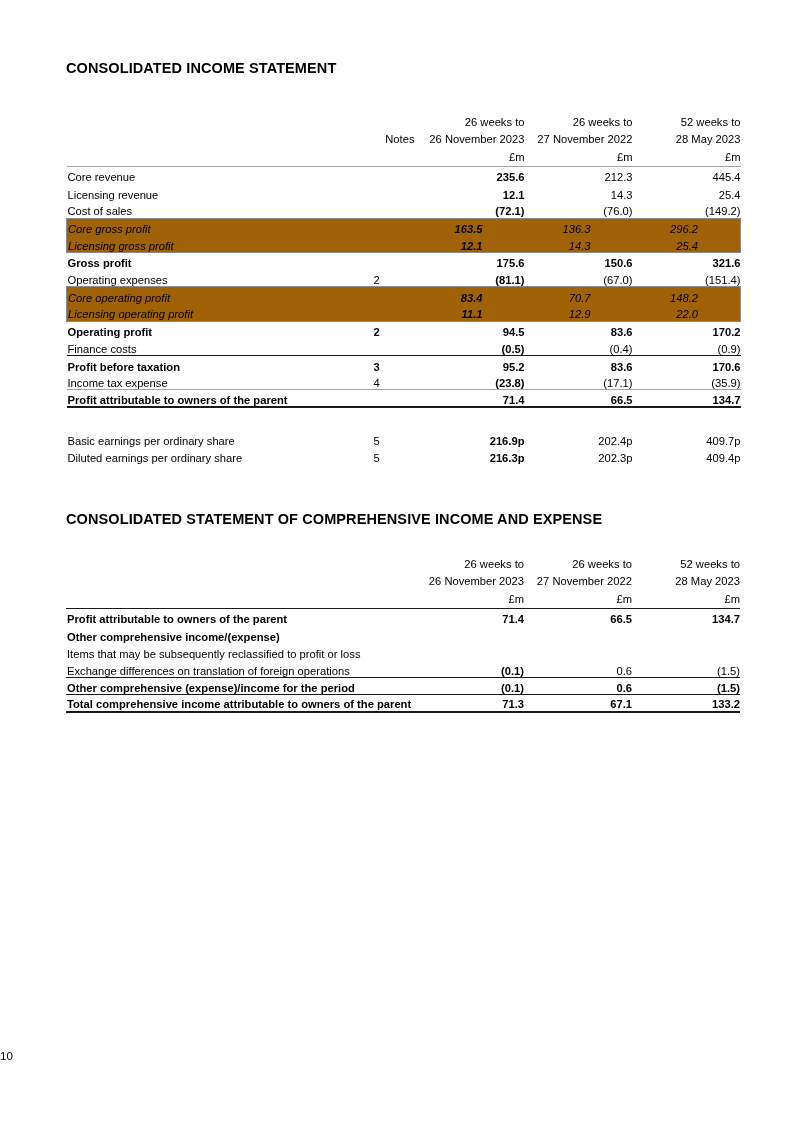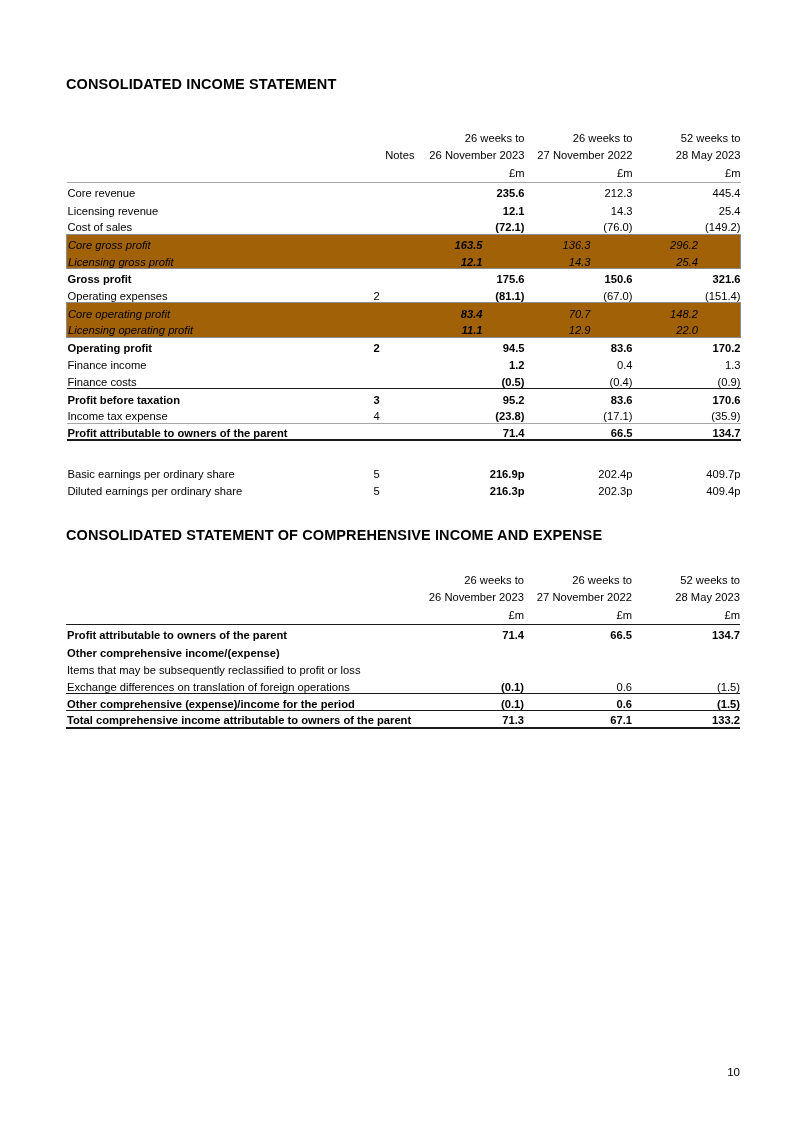--- a/index.html
+++ b/index.html
@@ -10,21 +10,21 @@
   body {
     width: 800px;
     height: 1131px;
     position: relative;
     font-family: "Liberation Sans", sans-serif;
     color: #000000;
     -webkit-font-smoothing: antialiased;
   }
   .page {
     position: absolute;
-    left: 0; top: 16px;
+    left: 0; top: 0;
     width: 800px;
     height: 1104px;
     overflow: hidden;
   }
 
   
   .section-title {
     position: absolute;
     left: 66px;
     font-size: 14.5px;
@@ -127,21 +127,21 @@
 
   
   tr.spacer td { height: 22px; border: none; background: transparent; }
 
   
   #page-number {
     position: absolute;
     left: 0;
     top: 1050px;
     width: 740px;
-    text-align: right;
+    text-align: left;
     font-size: 11.5px;
   }
 </style>
 </head>
 <body>
 
 <div class="page">
 
   <div class="section-title" id="title-income">CONSOLIDATED INCOME STATEMENT</div>
 
@@ -254,27 +254,20 @@
       </tr>
 
       <tr class="bold">
         <td class="lbl">Operating profit</td>
         <td class="notes">2</td>
         <td class="num cur-col">94.5</td>
         <td class="num">83.6</td>
         <td class="num">170.2</td>
       </tr>
 
-      <tr>
-        <td class="lbl">Finance income</td>
-        <td class="notes"></td>
-        <td class="num cur-col">1.2</td>
-        <td class="num">0.4</td>
-        <td class="num">1.3</td>
-      </tr>
 
       <tr>
         <td class="lbl">Finance costs</td>
         <td class="notes"></td>
         <td class="num cur-col">(0.5)</td>
         <td class="num">(0.4)</td>
         <td class="num">(0.9)</td>
       </tr>
 
       <tr class="bold rule-top-dark">

